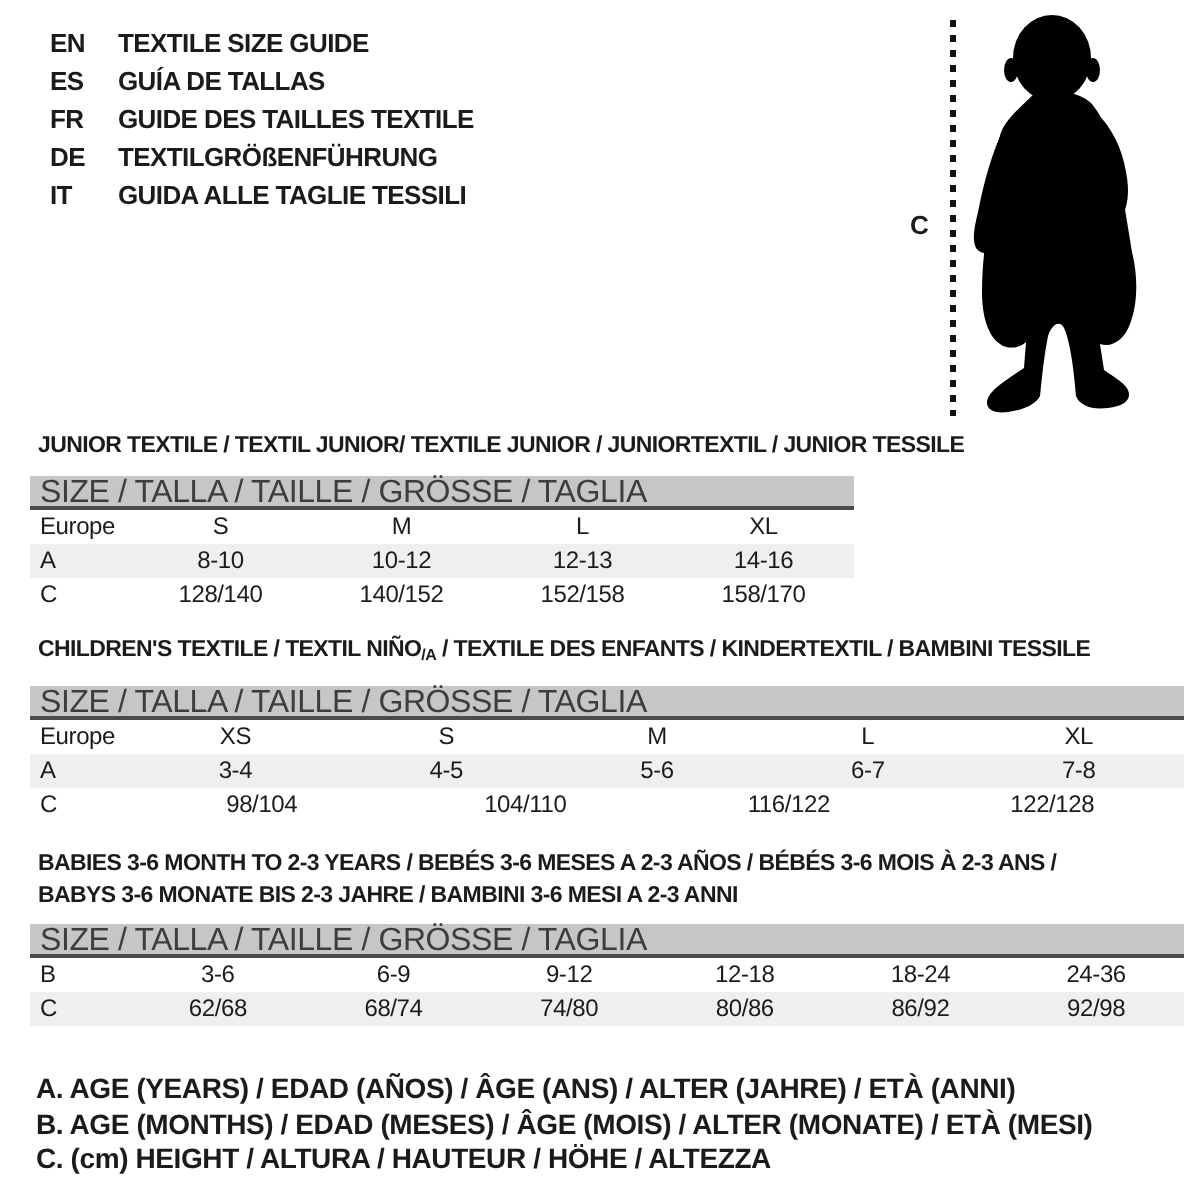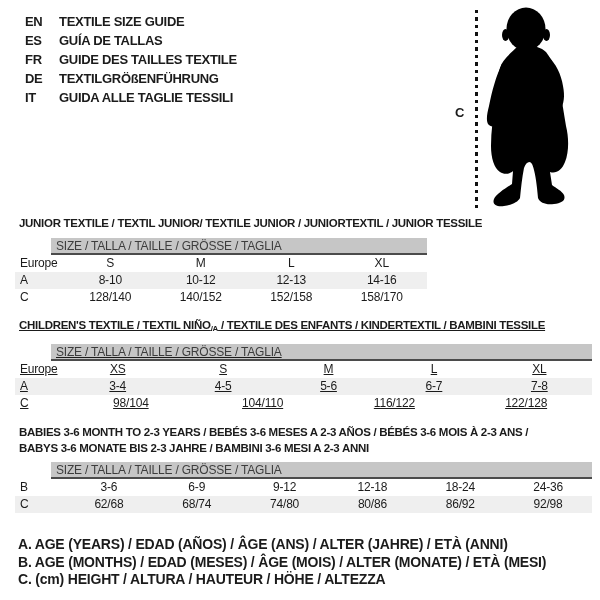--- a/index.html
+++ b/index.html
@@ -21,29 +21,29 @@
   .measure-line {
     position: absolute; left: 23px; top: 5px; width: 3px; height: 198px;
     background-image: repeating-linear-gradient(to bottom, #111 0 3.5px, transparent 3.5px 7.5px);
   }
   .measure-label { position: absolute; left: 3px; top: 100px; font-size: 13px; font-weight: 700; }
   .baby-svg { position: absolute; left: 32px; top: 1px; width: 94px; height: 205px; }
 
   
   .tbl { position: absolute; left: 15px; }
   .tbl1 { top: 217px; width: 412px; }
-  .tbl2 { top: 319px; width: 577px; text-decoration: underline; }
+  .tbl2 { top: 319px; width: 577px; }
   .tbl3 { top: 424px; width: 577px; }
   .tbl-title { font-size: 11.5px; font-weight: 700; letter-spacing: -0.3px; white-space: nowrap; padding-left: 4px; }
   .tbl-title .sub { font-size: 8px; vertical-align: -2px; }
   .tbl3 .tbl-title { line-height: 16px; }
   .size-bar {
     margin-top: 9px; height: 17px; line-height: 17px;
     background: #c6c6c6; border-bottom: 2px solid #4b4b4b;
-    padding-left: 5px; font-size: 12px; color: #3d3d3d; letter-spacing: -0.2px; margin-left: 36px;
+    padding-left: 5px; font-size: 16px; color: #3d3d3d; letter-spacing: -0.2px;
   }
   .tbl2 .size-bar { margin-top: 11px; }
   .tbl3 .size-bar { margin-top: 6px; }
   .trow { display: flex; height: 17px; line-height: 17px; font-size: 12px; letter-spacing: -0.2px; }
   .rows .trow:nth-child(even) { background: #efefef; }
   .tlabel { width: 50px; flex: none; padding-left: 5px; }
   .tcell { flex: 1; text-align: center; }
 
   
   .legend { position: absolute; left: 18px; top: 536px; }

